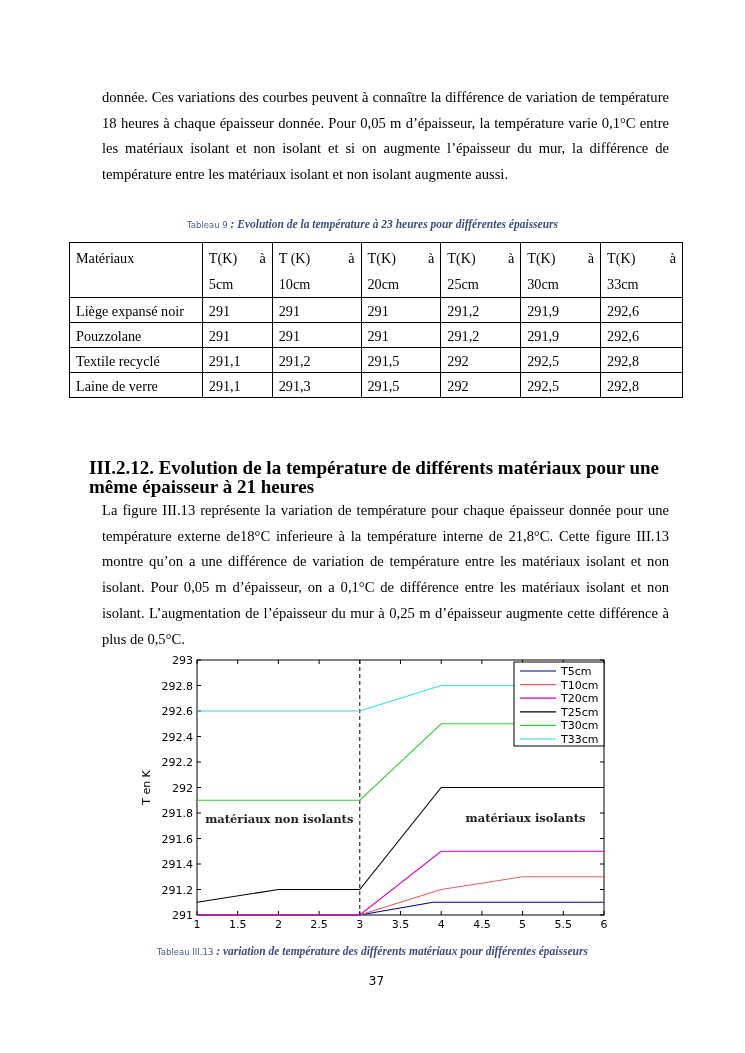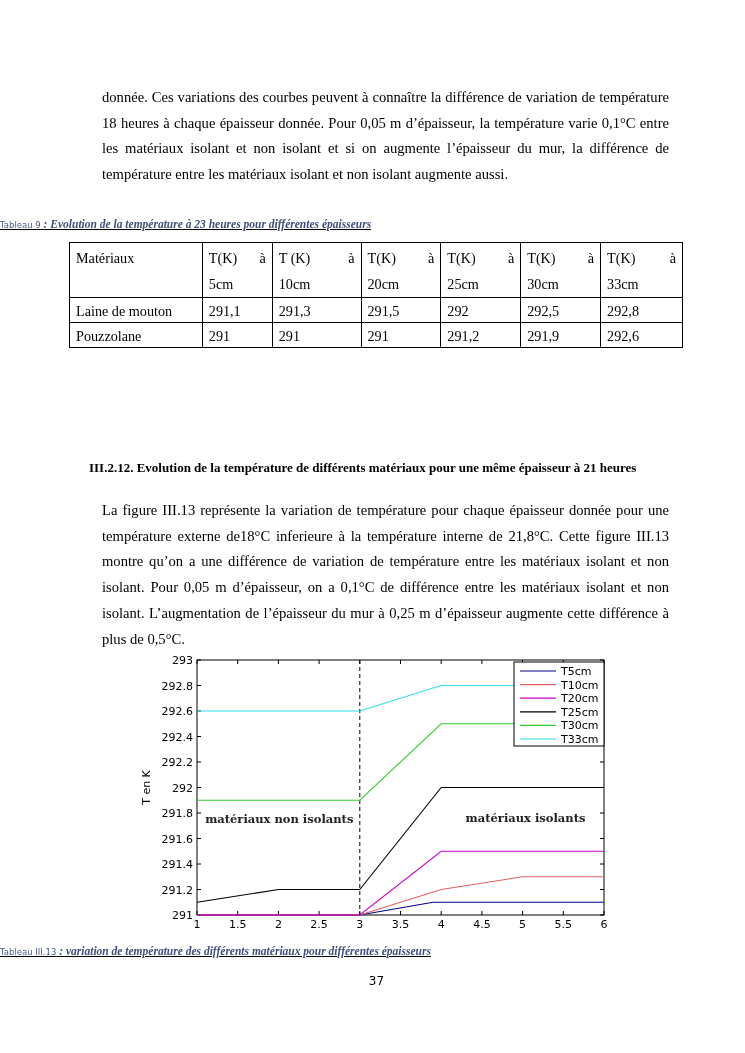--- a/index.html
+++ b/index.html
@@ -1,33 +1,33 @@
 <!DOCTYPE html>
 <html><head>
 <meta charset="utf-8">
 <style>
   html, body { margin: 0; padding: 0; background: #ffffff; }
   body { width: 745px; height: 1053px; position: relative; overflow: hidden;
          font-family: "Liberation Serif", serif; color: #000; }
   .para { position: absolute; left: 102px; width: 567px; font-size: 14.6px;
           line-height: 25.7px; text-align: justify; text-align-last: left; margin: 0; }
   .para-top { top: 85px; }
-  .caption { position: absolute; left: 0; width: 745px; font-size: 11px; text-decoration: underline; }
+  .caption { position: absolute; left: 0; width: 745px; text-align: center; font-size: 11px; }
   .caption .lbl { font-family: "DejaVu Sans", sans-serif; font-size: 8.5px; color: #4a5a8a; }
   .caption .txt { font-family: "Liberation Serif", serif; font-weight: bold; font-style: italic;
                   color: #3d4f7a; font-size: 11.5px; }
   .table-caption { top: 218px; }
   table.data { position: absolute; left: 69px; top: 242px; width: 614px; border-collapse: collapse;
                font-size: 14.2px; }
   table.data td { border: 1px solid #000; padding: 2px 6px 0 6px; vertical-align: top;
                   height: 22px; line-height: 22px; }
   table.data tr.head td { height: 50px; line-height: 26px; }
   .hdr-line1 { display: flex; justify-content: space-between; }
   .section-title { position: absolute; left: 89px; top: 458px; width: 570px; font-weight: bold;
-                   font-size: 13px; line-height: 19px; margin: 0; }
+                   font-size: 19px; line-height: 19px; margin: 0; }
   .para-mid { top: 498px; }
   .chart-wrap { position: absolute; left: 130px; top: 650px; width: 490px; height: 285px; }
   .fig-caption { top: 945px; }
   .page-number { position: absolute; left: 4px; width: 745px; top: 974px; text-align: center;
                  font-family: "DejaVu Sans", sans-serif; font-size: 12px; }
   svg text { font-family: "DejaVu Sans", sans-serif; }
 </style>
 </head>
 <body>
 
@@ -93,36 +93,54 @@
         </td>
         <td>
           <div class="hdr-line1">
             <span>T(K)</span>
             <span>à</span>
           </div>
           <div>33cm</div>
         </td>
       </tr>
       <tr>
-        <td>Laine de mouton</td>
+        <td>Liège expansé noir</td>
+        <td>291</td>
+        <td>291</td>
+        <td>291</td>
+        <td>291,2</td>
+        <td>291,9</td>
+        <td>292,6</td>
+      </tr>
+      <tr>
+        <td>Pouzzolane</td>
+        <td>291</td>
+        <td>291</td>
+        <td>291</td>
+        <td>291,2</td>
+        <td>291,9</td>
+        <td>292,6</td>
+      </tr>
+      <tr>
+        <td>Textile recyclé</td>
+        <td>291,1</td>
+        <td>291,2</td>
+        <td>291,5</td>
+        <td>292</td>
+        <td>292,5</td>
+        <td>292,8</td>
+      </tr>
+      <tr>
+        <td>Laine de verre</td>
         <td>291,1</td>
         <td>291,3</td>
         <td>291,5</td>
         <td>292</td>
         <td>292,5</td>
         <td>292,8</td>
-      </tr>
-      <tr>
-        <td>Pouzzolane</td>
-        <td>291</td>
-        <td>291</td>
-        <td>291</td>
-        <td>291,2</td>
-        <td>291,9</td>
-        <td>292,6</td>
       </tr>
     </tbody>
 </table>
 
 <p class="section-title">III.2.12. Evolution de la température de différents matériaux pour une même épaisseur à 21 heures</p>
 
 <p class="para para-mid">La figure III.13 représente la variation de température pour chaque épaisseur donnée pour une température externe de18°C inferieure à la température interne de 21,8°C. Cette figure III.13 montre qu’on a une différence de variation de température entre les matériaux isolant et non isolant. Pour 0,05 m d’épaisseur, on a 0,1°C de différence entre les matériaux isolant et non isolant. L’augmentation de l’épaisseur du mur à 0,25 m d’épaisseur augmente cette différence à plus de 0,5°C.</p>
 
 <div class="chart-wrap">
   <svg id="chart" width="490" height="285">

